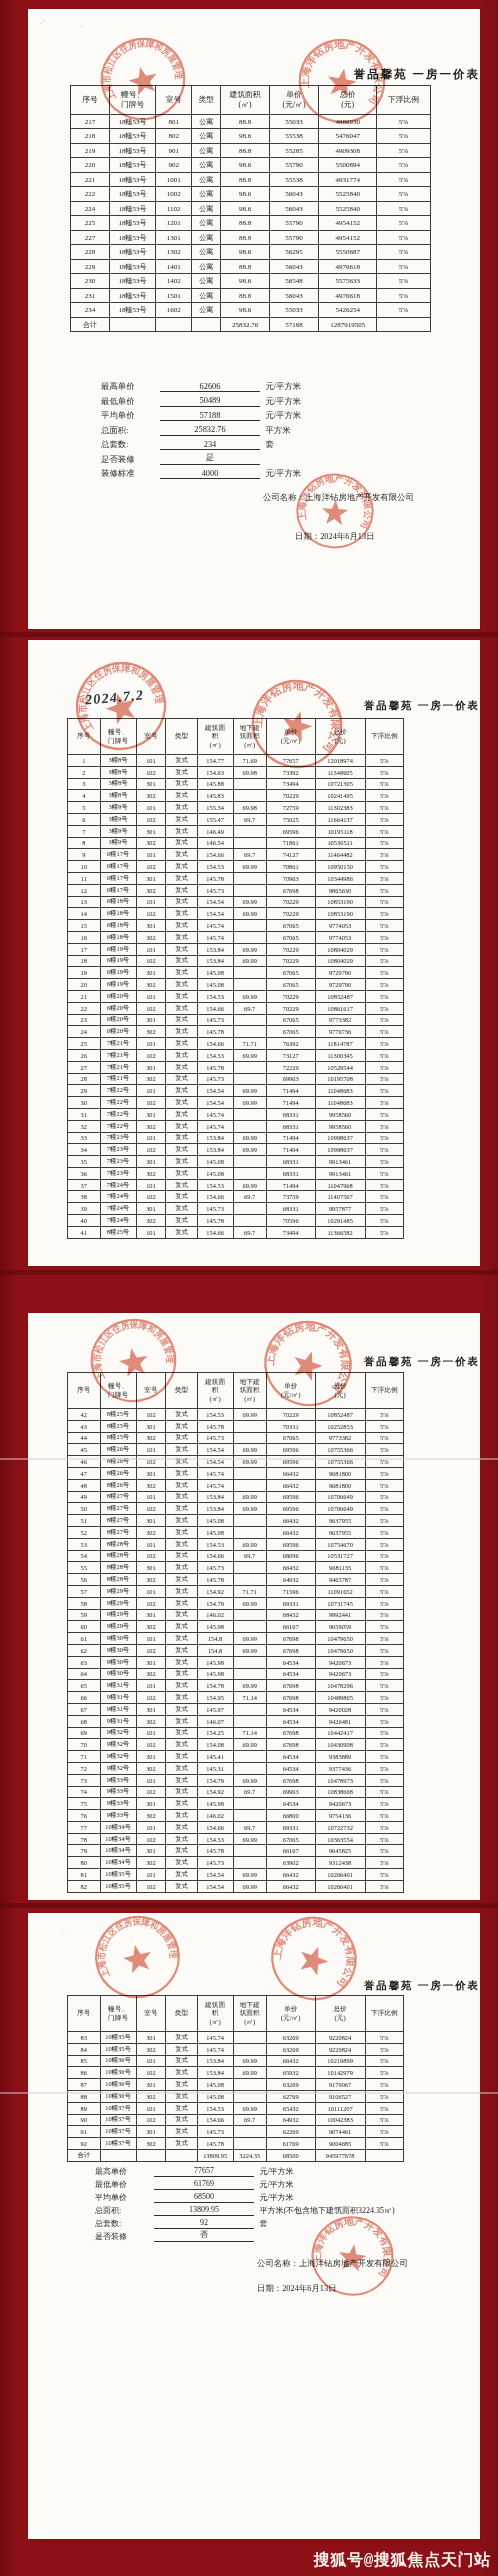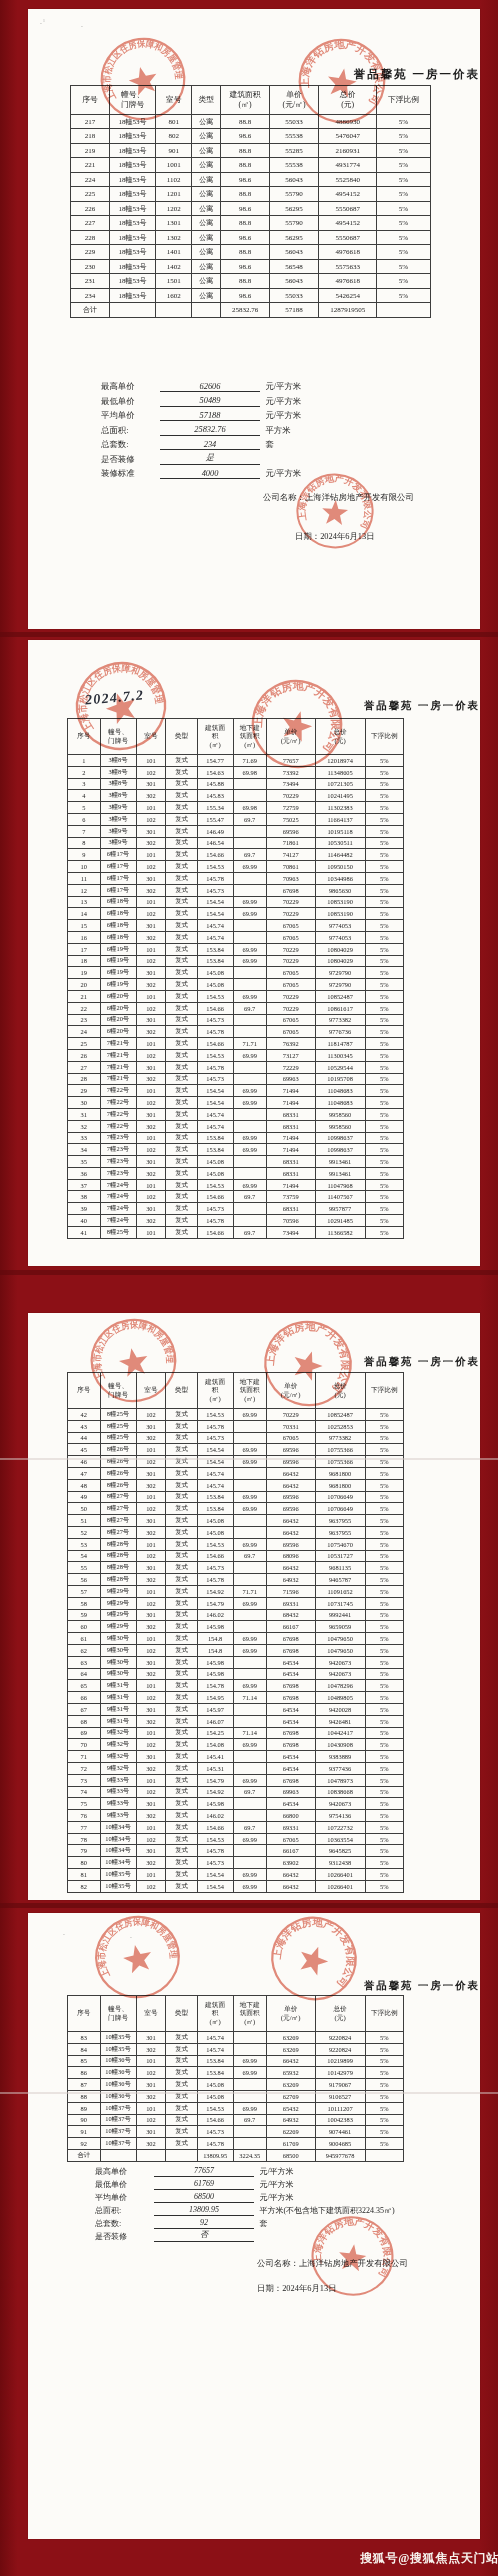--- a/index.html
+++ b/index.html
@@ -23,33 +23,33 @@
   .t-p1 th{height:28px;font-size:7.8px;}
   .t-p1 td{height:13.5px;font-size:7px;}
   .t-sm th{height:35px;font-size:6.7px;}
   .t-sm td{height:10.8px;font-size:6.4px;}
 
   .summary{position:absolute;}
   .sum-row{display:flex;align-items:flex-end;color:#1f1f1f;}
   .p1-sum .sum-row{height:14.5px;font-size:8.4px;}
   .p4-sum .sum-row{height:13px;font-size:8px;}
   .sum-label{flex:0 0 59px;}
-  .sum-value{flex:0 0 100px;text-align:center;border-bottom:0.9px solid #2e2e2e;padding-bottom:0.7px;font-style:italic;}
+  .sum-value{flex:0 0 100px;text-align:center;border-bottom:0.9px solid #2e2e2e;padding-bottom:0.7px;}
   .sum-unit{padding-left:5.4px;white-space:nowrap;}
 
   .company-line,.date-line{position:absolute;font-size:8.4px;color:#1f1f1f;white-space:nowrap;}
 
   .handwriting{position:absolute;font-style:italic;font-size:14px;color:#2b2f3a;
     transform:rotate(-5deg);letter-spacing:1.3px;font-weight:bold;}
 
   .stamp{position:absolute;opacity:.62;mix-blend-mode:multiply;pointer-events:none;}
   .penmark{position:absolute;color:#8a8a8a;font-size:6px;}
 
-  .watermark{position:absolute;top:2550px;right:0;color:#f7f3ee;
-    font-family:Liberation Serif, serif;font-weight:bold;font-size:12px;letter-spacing:0.7px;}
+  .watermark{position:absolute;top:2550px;right:8px;color:#f7f3ee;
+    font-family:Liberation Mono, monospace;font-weight:bold;font-size:16px;letter-spacing:0.7px;}
 </style>
 </head>
 <body>
 
 <div class="canvas">
 
   <section class="page" style="top:8.8px;height:620px;">
     <span class="penmark" style="left:12px;top:9.4px;">ˎ ˡ</span>
     <span class="penmark" style="left:53px;top:12px;">ˎ</span>
     <h1 class="title" style="top:58px;">誉品馨苑 一房一价表</h1>
@@ -101,61 +101,71 @@
             <td>5476047</td>
             <td>5%</td>
           </tr>
           <tr>
             <td>219</td>
             <td>18幢53号</td>
             <td>901</td>
             <td>公寓</td>
             <td>88.8</td>
             <td>55285</td>
-            <td>2160931</td>
+            <td>4909308</td>
+            <td>5%</td>
+          </tr>
+          <tr>
+            <td>220</td>
+            <td>18幢53号</td>
+            <td>902</td>
+            <td>公寓</td>
+            <td>98.6</td>
+            <td>55790</td>
+            <td>5500894</td>
             <td>5%</td>
           </tr>
           <tr>
             <td>221</td>
             <td>18幢53号</td>
             <td>1001</td>
             <td>公寓</td>
             <td>88.8</td>
             <td>55538</td>
             <td>4931774</td>
             <td>5%</td>
           </tr>
           <tr>
+            <td>222</td>
+            <td>18幢53号</td>
+            <td>1002</td>
+            <td>公寓</td>
+            <td>98.6</td>
+            <td>56043</td>
+            <td>5525840</td>
+            <td>5%</td>
+          </tr>
+          <tr>
             <td>224</td>
             <td>18幢53号</td>
             <td>1102</td>
             <td>公寓</td>
             <td>98.6</td>
             <td>56043</td>
             <td>5525840</td>
             <td>5%</td>
           </tr>
           <tr>
             <td>225</td>
             <td>18幢53号</td>
             <td>1201</td>
             <td>公寓</td>
             <td>88.8</td>
             <td>55790</td>
             <td>4954152</td>
-            <td>5%</td>
-          </tr>
-          <tr>
-            <td>226</td>
-            <td>18幢53号</td>
-            <td>1202</td>
-            <td>公寓</td>
-            <td>98.6</td>
-            <td>56295</td>
-            <td>5550687</td>
             <td>5%</td>
           </tr>
           <tr>
             <td>227</td>
             <td>18幢53号</td>
             <td>1301</td>
             <td>公寓</td>
             <td>88.8</td>
             <td>55790</td>
             <td>4954152</td>

